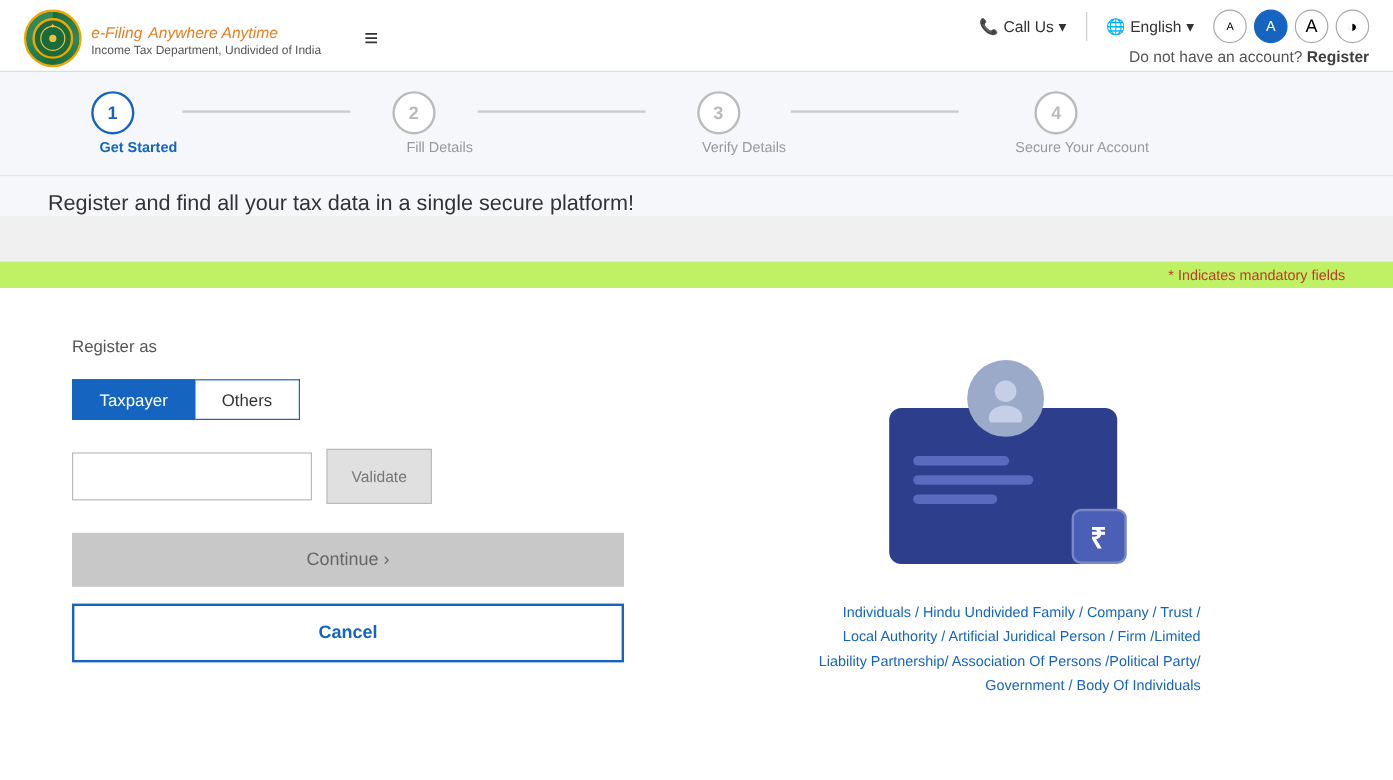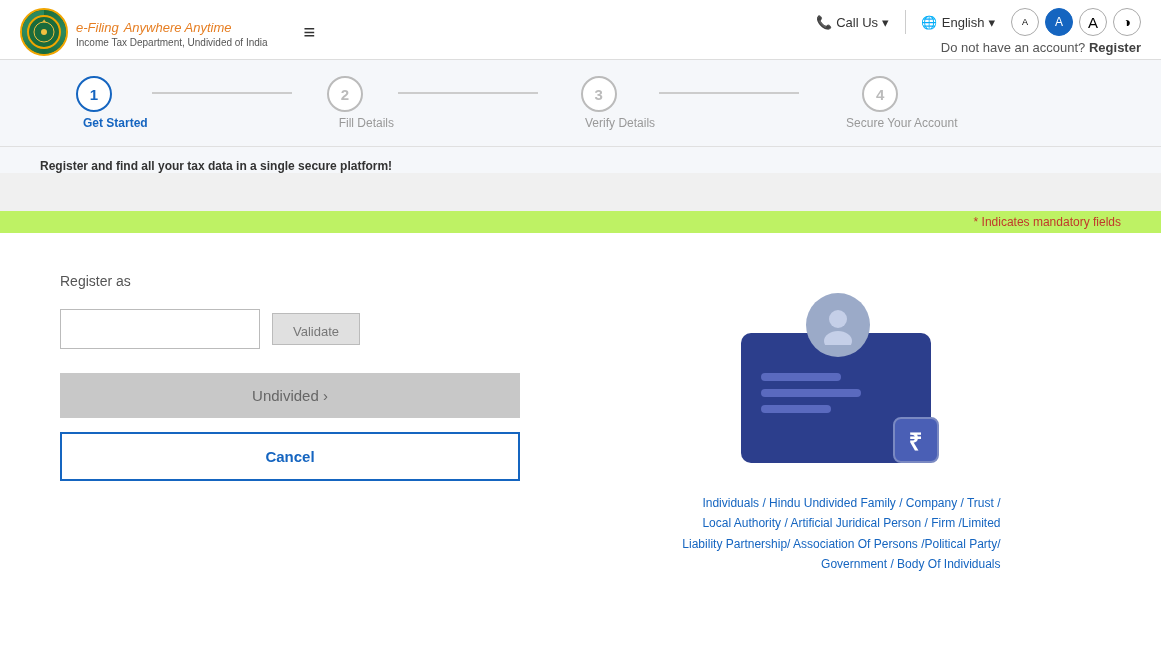--- a/index.html
+++ b/index.html
@@ -88,21 +88,21 @@
     .step-label { font-size: 12px; color: #1565c0; margin-top: 4px; font-weight: 600; margin-left: 43px; }
     .step-label.inactive { color: #999; font-weight: normal; }
     .step-wrapper { display: flex; flex-direction: column; align-items: center; }
     .step-line { width: 140px; height: 2px; background: #ccc; margin: 0 4px; margin-bottom: 20px; }
 
     
     .banner {
       background: #f5f7fa;
       padding: 12px 40px 0 40px;
     }
-    .banner-text { font-size: 12px; color: #333; font-weight: 700; }
+    .banner-text { font-size: 18px; color: #333; font-weight: 400; }
     .mandatory-note { text-align: right; font-size: 12px; color: #c0392b; padding: 4px 40px; background: #bef264; margin-top: 38px; }
     .mandatory-note span { color: #c0392b; }
 
     
     .main-content {
       background: #fff;
       margin: 0 0;
       padding: 0;
       min-height: 500px;
     }
@@ -138,21 +138,21 @@
       font-size: 14px;
       outline: none;
     }
     .validate-btn {
       padding: 10px 20px;
       background: #e0e0e0;
       border: 1px solid #bbb;
       color: #777;
       font-size: 13px;
       cursor: pointer;
-      height: 32px;
+      height: 46px;
     }
 
     .continue-btn {
       width: 100%;
       padding: 14px;
       background: #c8c8c8;
       border: none;
       color: #666;
       font-size: 15px;
       cursor: pointer;
@@ -271,27 +271,31 @@
 <div class="mandatory-note">
   <span>* Indicates mandatory fields</span>
 </div>
 
 <div class="main-content">
   <div class="card-container">
 
     <div class="form-section">
       <div class="form-subtitle">Register as</div>
 
+      <div class="register-as-buttons">
+        <button class="reg-btn active">Taxpayer</button>
+        <button class="reg-btn inactive">Others</button>
+      </div>
 
       <div class="pan-row">
         <input class="pan-input" type="text" placeholder="" style="">
         <button class="validate-btn">Validate</button>
       </div>
 
-      <button class="continue-btn">Undivided  ›</button>
+      <button class="continue-btn">Continue  ›</button>
       <button class="cancel-btn">Cancel</button>
     </div>
 
     <div class="illustration-section">
 
       <div style="position:relative; width:220px; height:180px;">
 
         <div style="position:absolute; top:40px; left:10px; width:190px; height:130px; background:#2c3e8c; border-radius:10px;"></div>
 
         <div style="position:absolute; top:0px; left:75px; width:64px; height:64px; border-radius:50%; background:#9baac8; display:flex; align-items:center; justify-content:center; z-index:2;">

